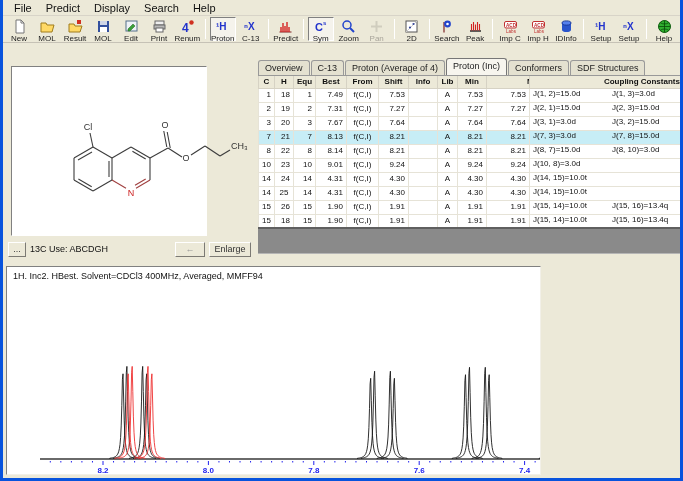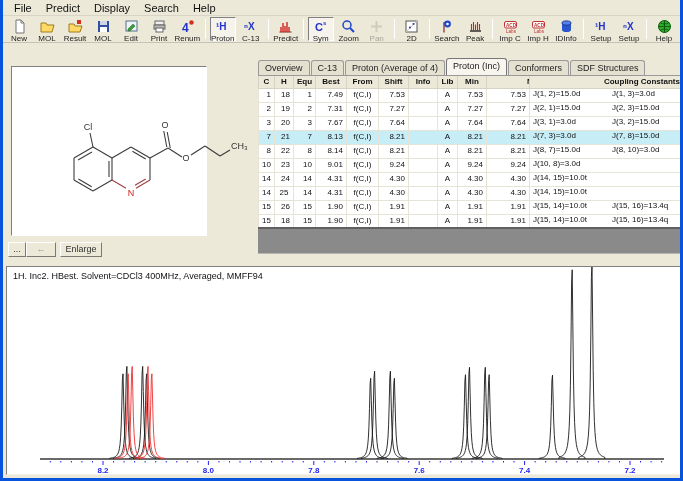--- a/index.html
+++ b/index.html
@@ -47,21 +47,21 @@
   table.grid{border-collapse:collapse;table-layout:fixed;width:516px;}
   table.grid th{background:#ece9d8;font-size:8px;font-weight:bold;color:#111;border:1px solid #d6d2c4;
     border-top:none;height:12px;padding:0 2px;white-space:nowrap;overflow:hidden;}
   table.grid td{font-size:8px;color:#111;border-left:1px solid #e6e3d7;border-bottom:1px solid #e6e3d7;
     height:10px;padding:0 3px;white-space:nowrap;overflow:hidden;line-height:10px;}
   table.grid tr.sel td{background:#c7edf6;}
   .jspan{display:inline-block;width:79px;overflow:hidden;white-space:nowrap;}
   #graybar{position:absolute;left:252px;top:161px;right:0;height:27px;background:#8a8a8a;
     border-top:2px solid #5f5f5f;border-bottom:1px solid #b5b5b5;}
   
-  #specpane{position:absolute;left:3px;top:266px;width:677px;height:209px;background:#fff;
+  #specpane{position:absolute;left:3px;top:266px;width:535px;height:209px;background:#fff;
     border:1px solid;border-color:#808080 #f2f0e8 #f2f0e8 #808080;overflow:hidden;}
   #spectitle{position:absolute;left:6px;top:4px;font-size:9px;color:#111;white-space:nowrap;}
   svg{display:block;}
 </style>
 </head>
 <body>
 
 <div id="win">
 
 
@@ -313,20 +313,21 @@
             <line x1="208" y1="89" x2="218" y2="83" stroke="#3c3c3c" stroke-width="1.1"></line>
             <text x="76" y="63" text-anchor="middle" font-size="9" fill="#333333" font-family="Liberation Sans,sans-serif">Cl</text>
             <text x="153" y="61" text-anchor="middle" font-size="9" fill="#333333" font-family="Liberation Sans,sans-serif">O</text>
             <text x="174" y="94" text-anchor="middle" font-size="9" fill="#333333" font-family="Liberation Sans,sans-serif">O</text>
             <text x="219" y="82" text-anchor="start" font-size="9" fill="#333333" font-family="Liberation Sans,sans-serif">CH₃</text>
             <text x="119" y="129" text-anchor="middle" font-size="9" fill="#cc2020" font-family="Liberation Sans,sans-serif">N</text>
           </svg>
         </div>
       <div id="structctrl">
         <button class="xpbtn" style="width:18px">...</button>
+        <span id="uselabel">13C Use: ABCDGH</span>
         <button class="xpbtn" style="width:30px;color:#999">←</button>
         <button class="xpbtn" style="width:42px;margin:0 2px 0 4px">Enlarge</button>
       </div>
     </div>
     <div id="righttabs">
         <div class="tab">Overview</div>
         <div class="tab">C-13</div>
         <div class="tab">Proton (Average of 4)</div>
         <div class="tab active">Proton (Inc)</div>
         <div class="tab">Conformers</div>

